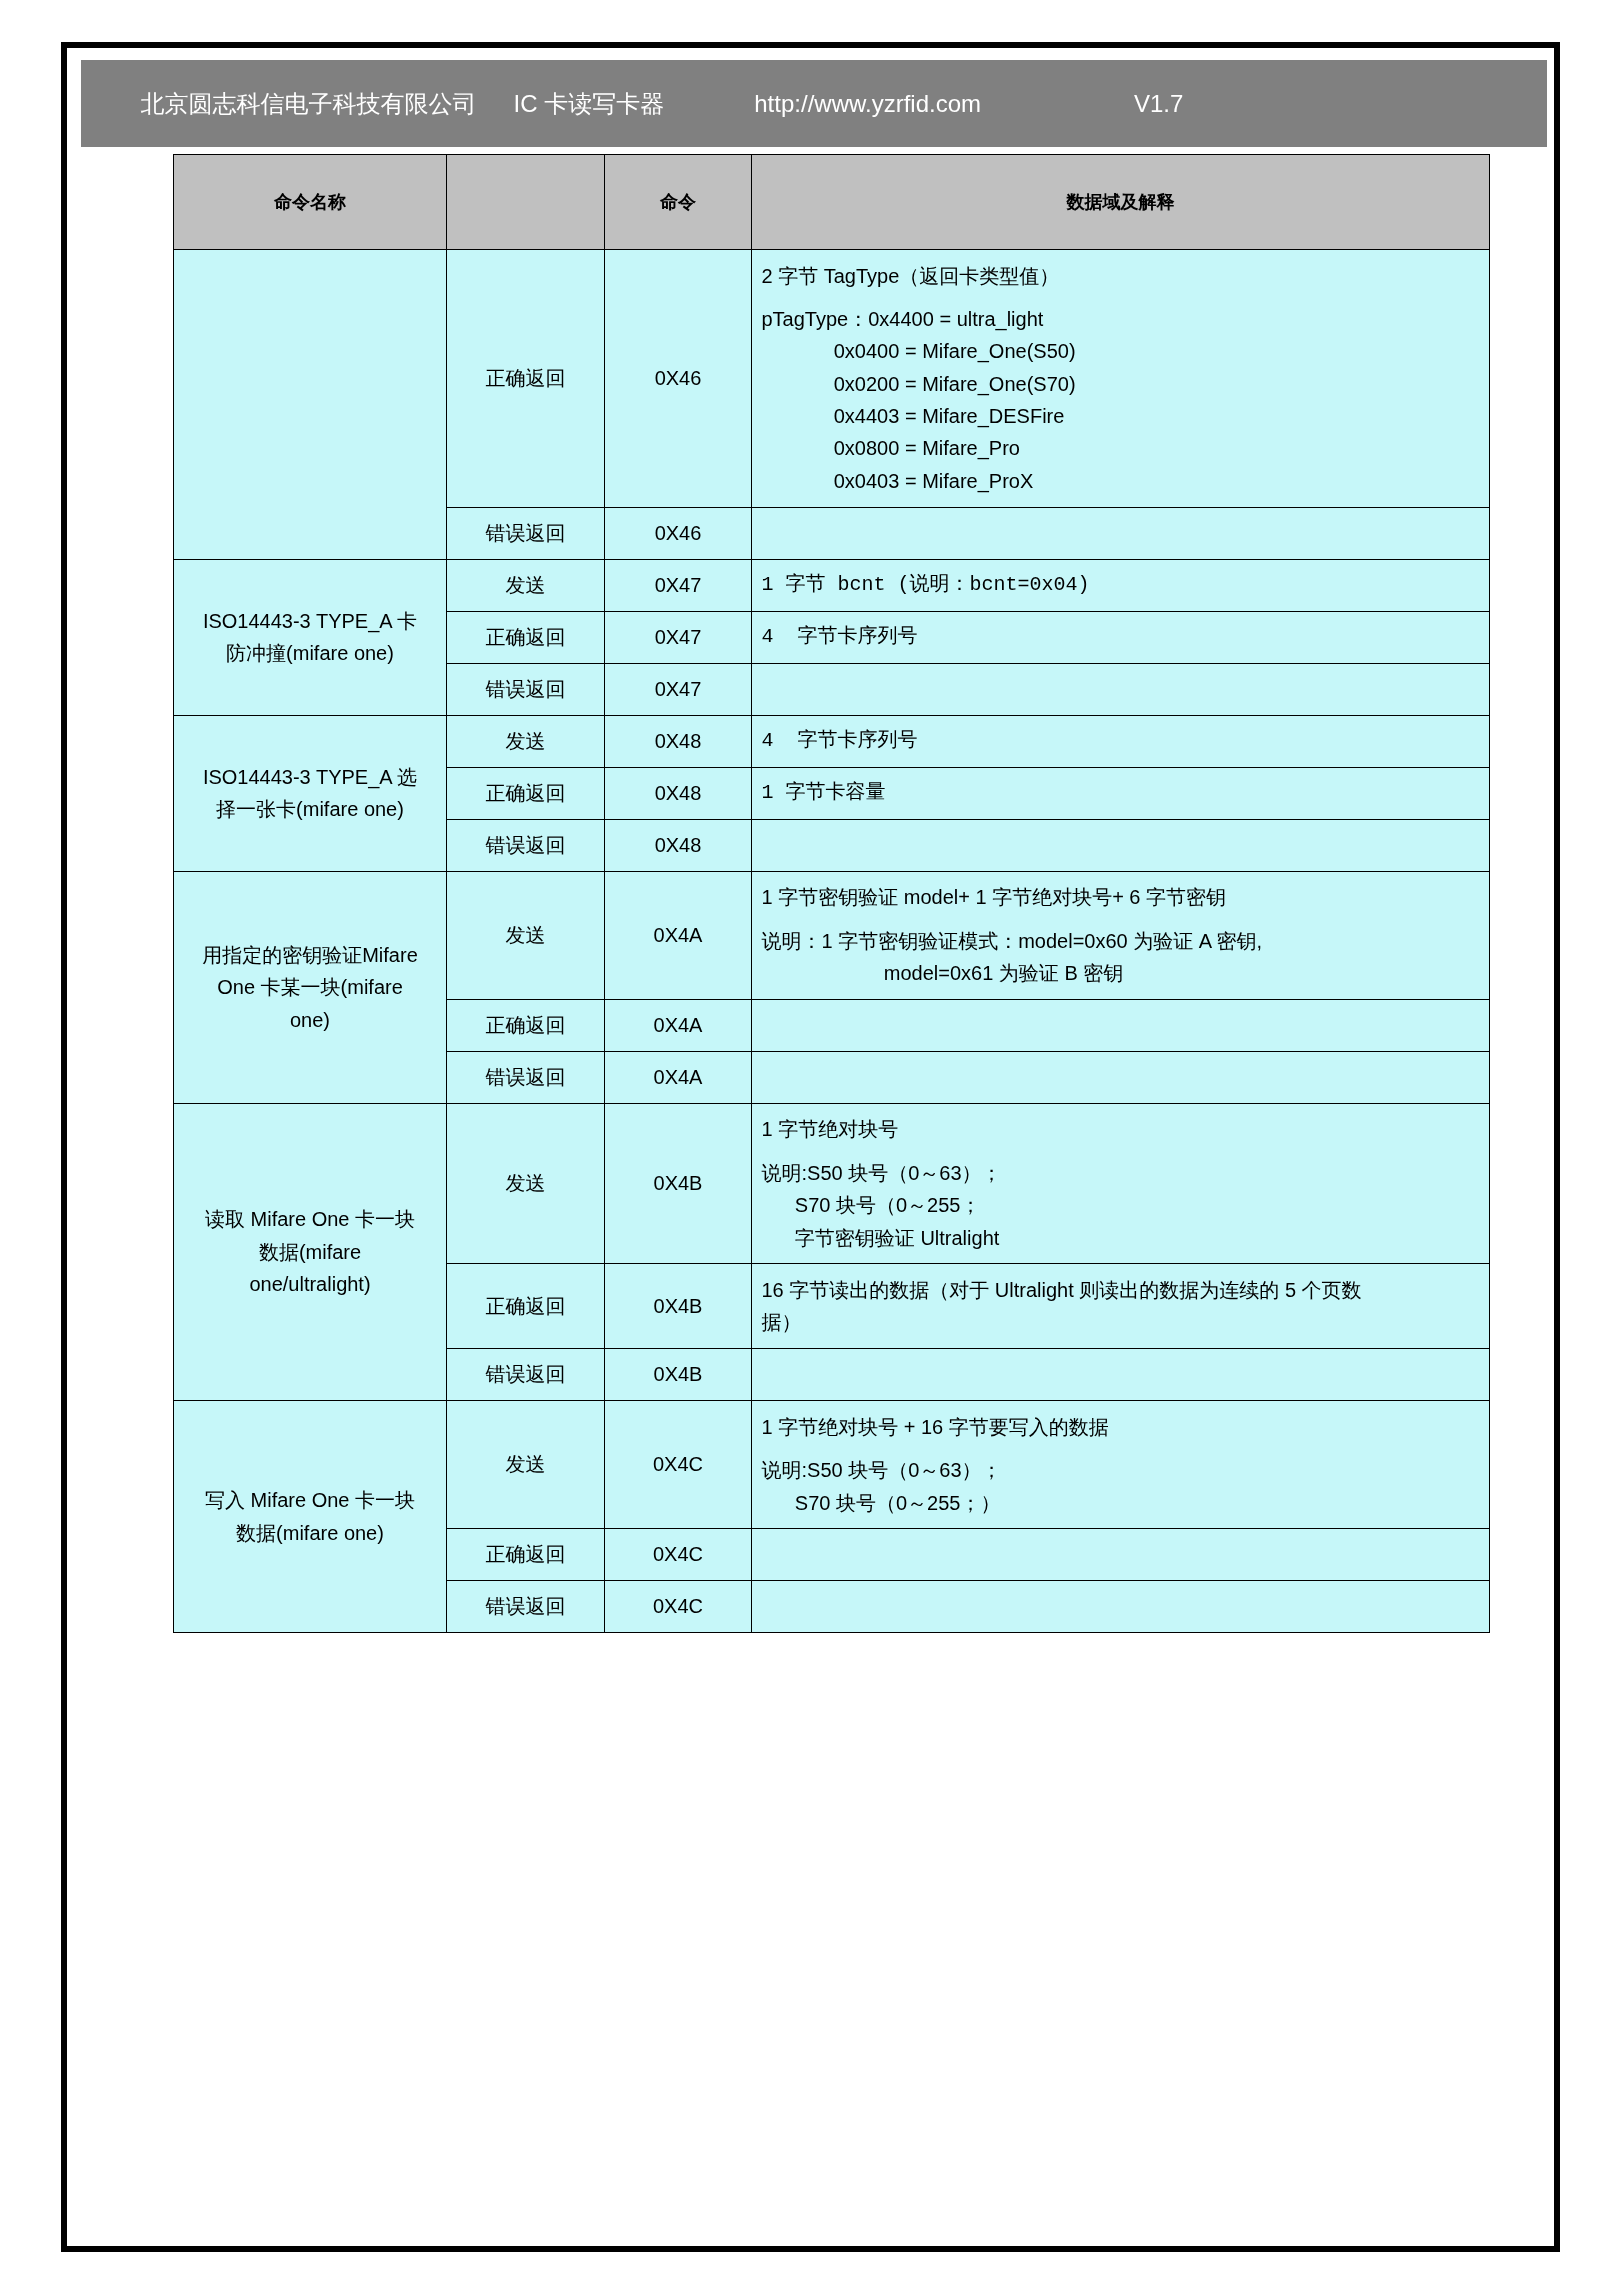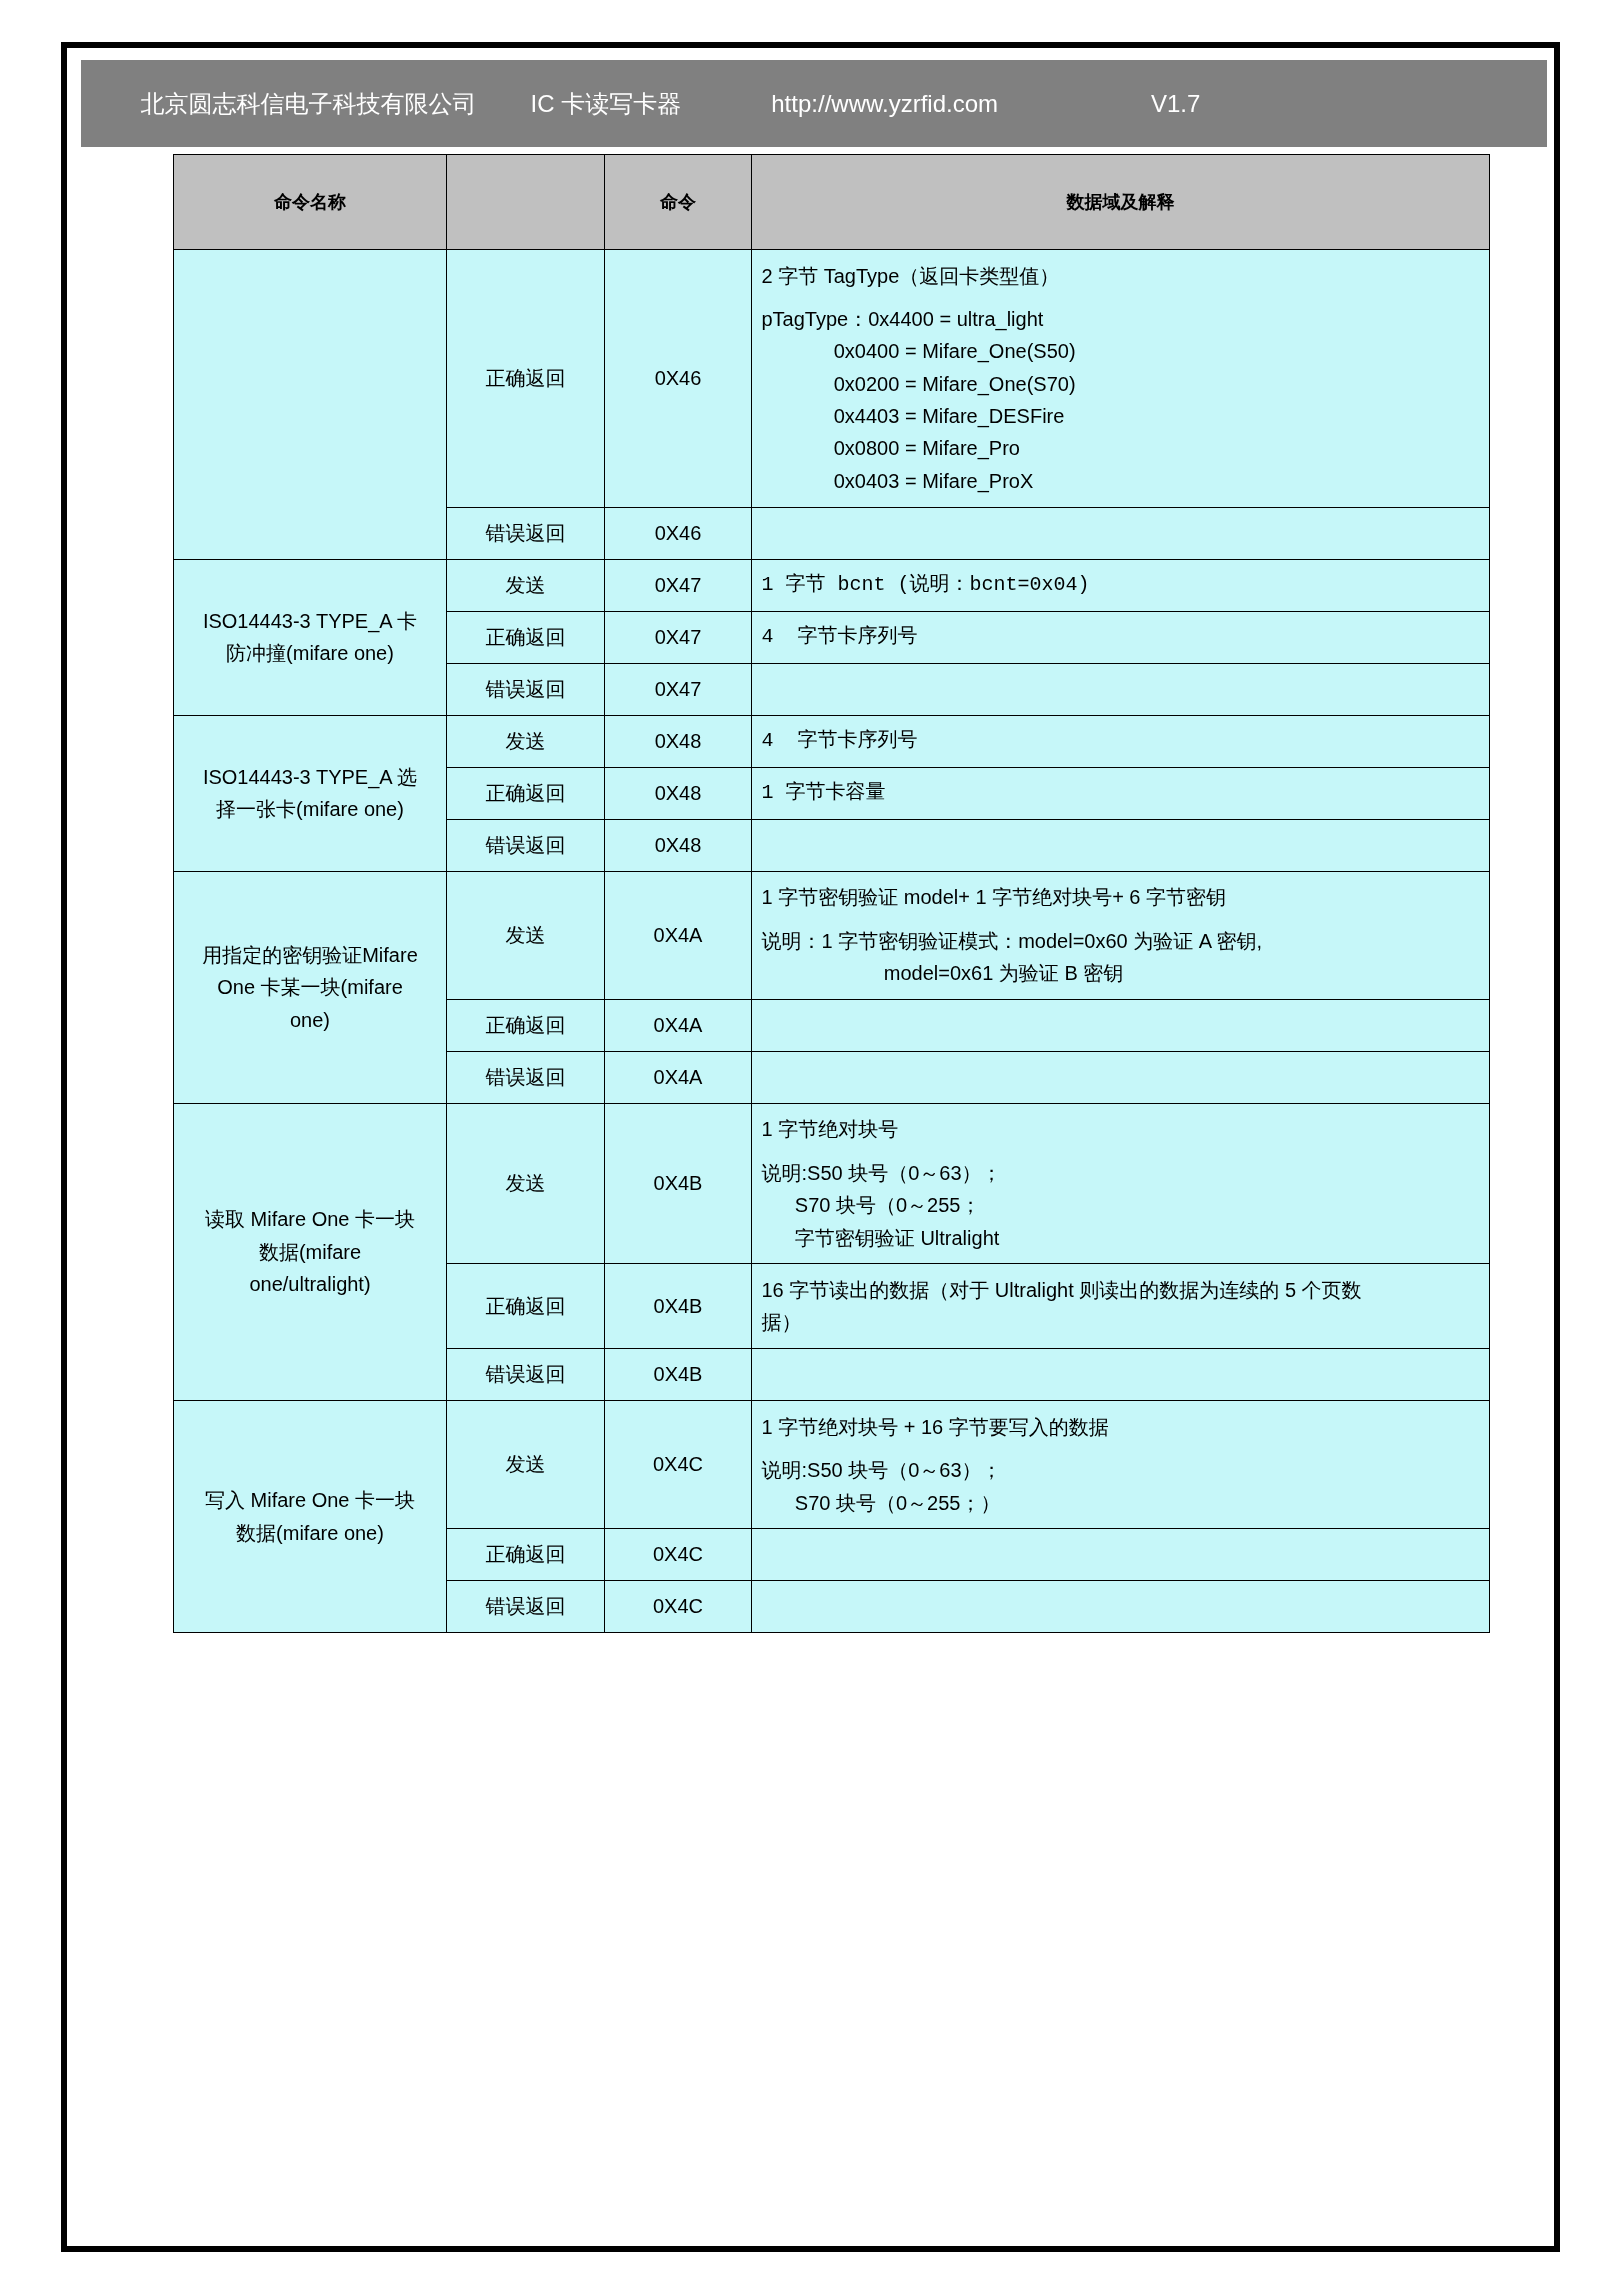--- a/index.html
+++ b/index.html
@@ -43,21 +43,21 @@
     align-items: center;
     box-sizing: border-box;
   }
   .header-band .h-item {
     color: #ffffff;
     font-weight: normal;
     font-size: 24px;
     white-space: nowrap;
   }
   .h-company { margin-left: 60px; }
-  .h-product { margin-left: 54px; }
+  .h-product { margin-left: 37px; }
   .h-url     { margin-left: 90px; }
   .h-version { margin-left: 153px; }
 
   
   .cmd-table {
     position: absolute;
     left: 106px;
     top: 106px;
     width: 1315px;
     border-collapse: collapse;

